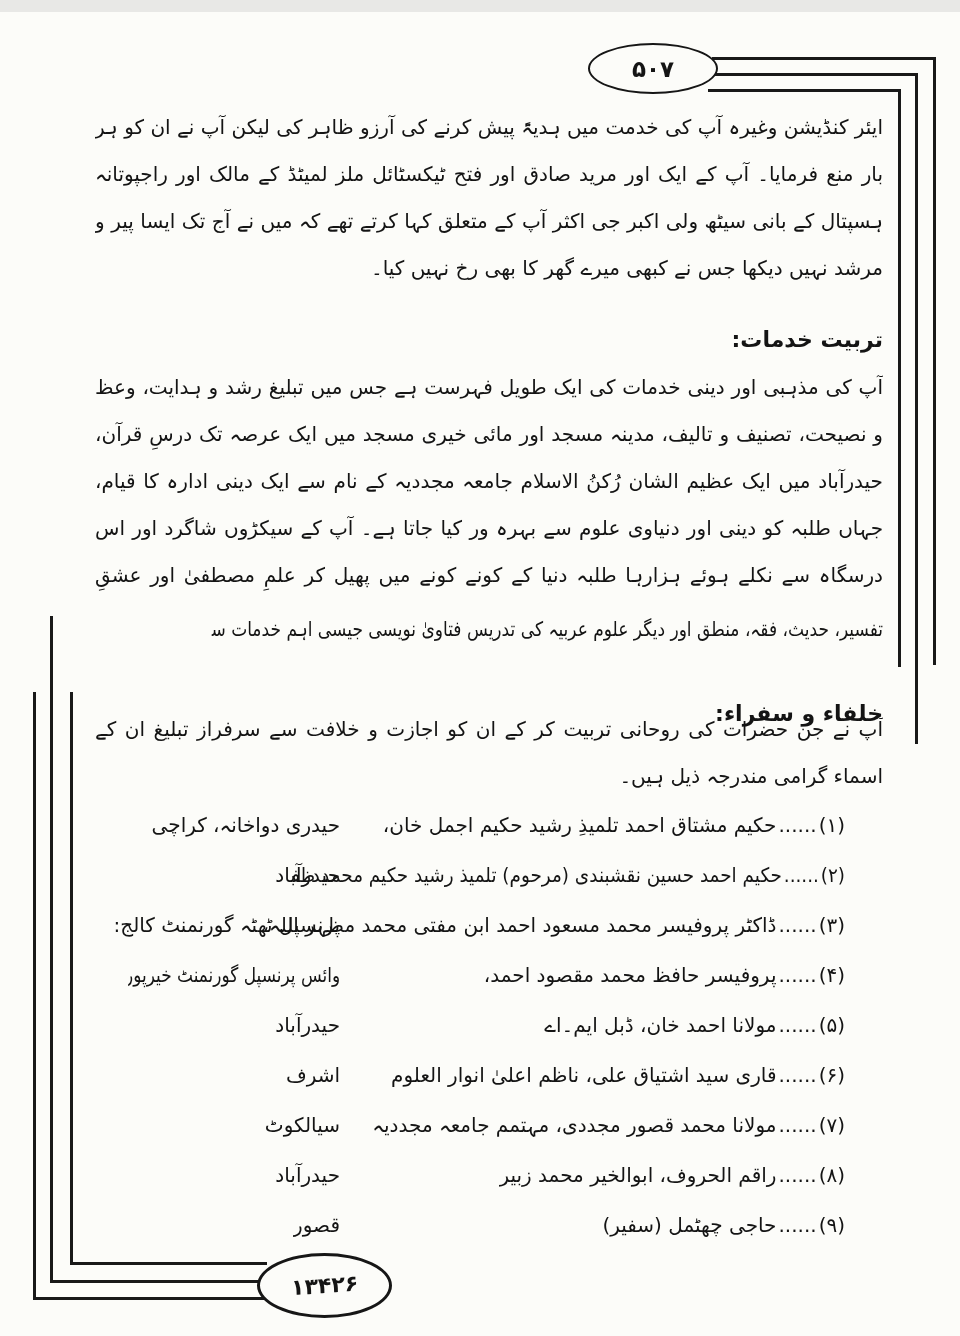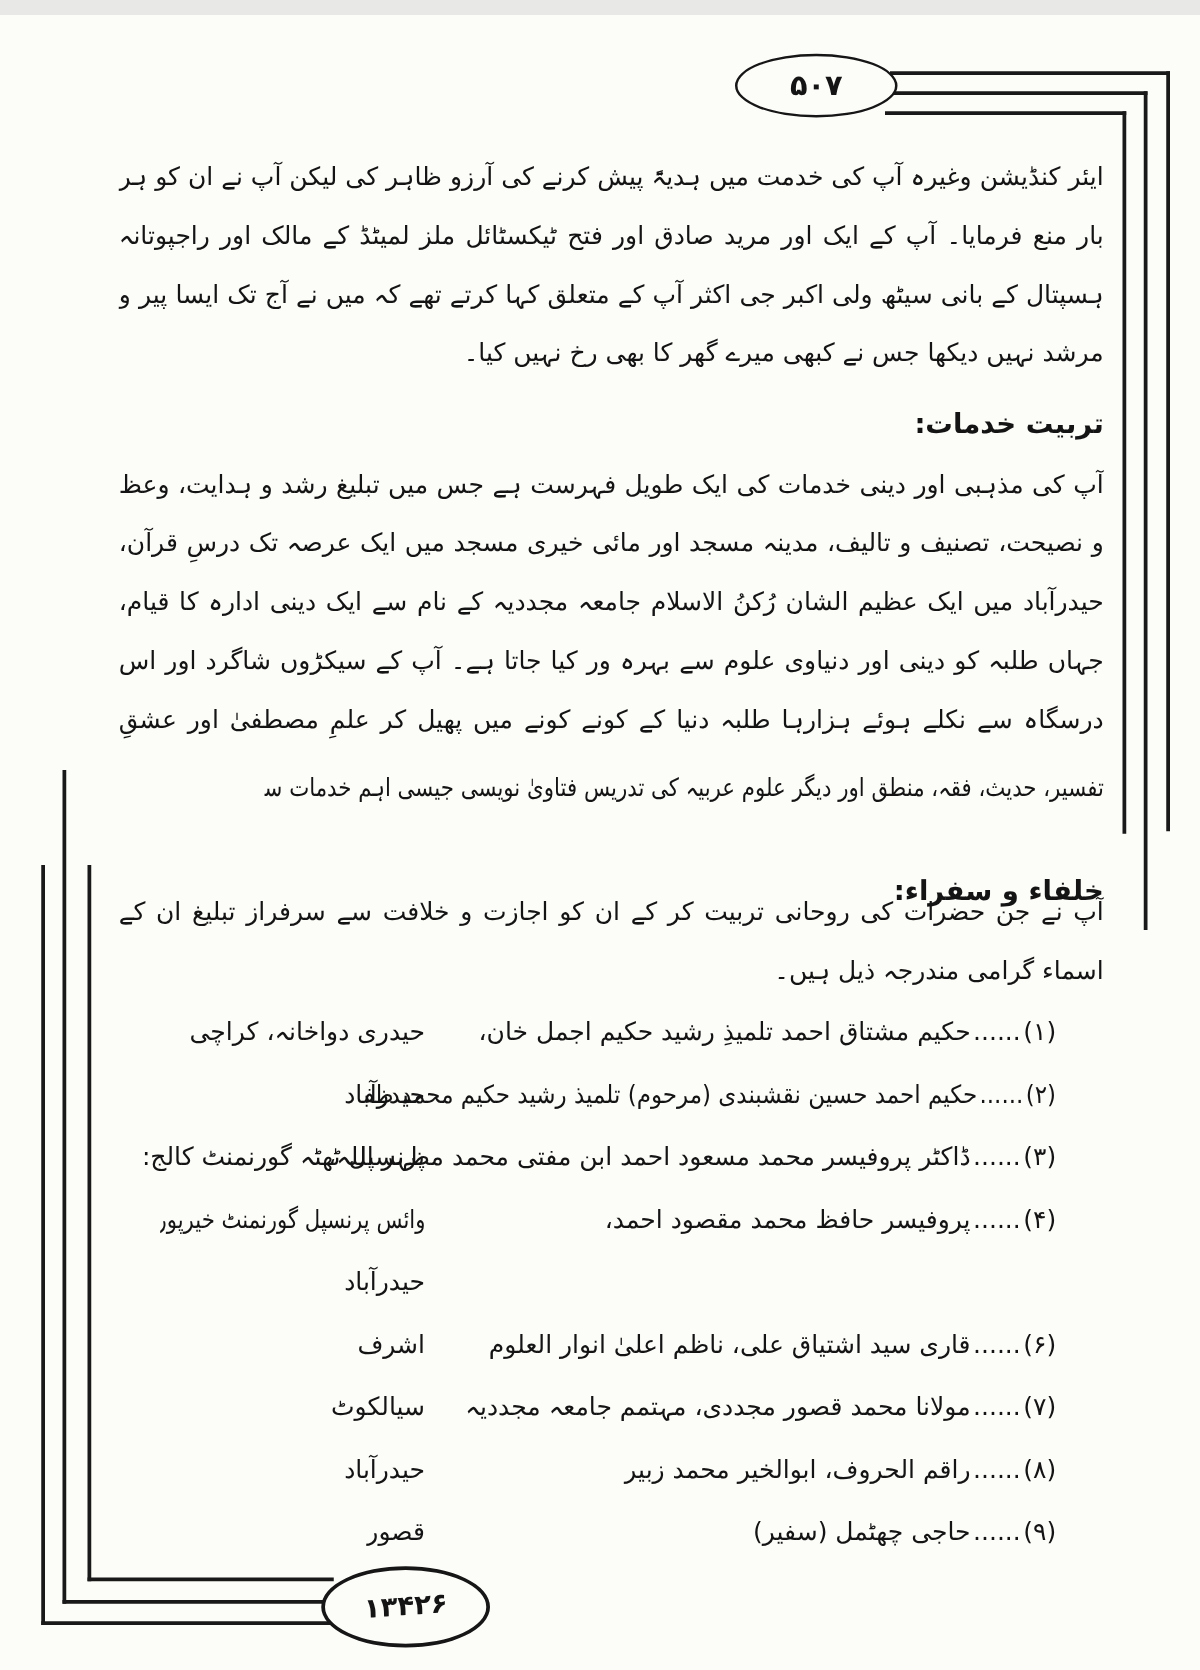--- a/index.html
+++ b/index.html
@@ -51,21 +51,21 @@
   <div class="ln" style="left:70px;top:1250px;width:197px;height:3px;"></div>
 
   <div class="oval oval-top">
     <span>۵۰۷</span>
   </div>
 
   <div class="oval oval-bottom">
     <span>۱۳۴۲۶</span>
   </div>
 
-  <div class="urdu" style="top:106px;height:198px;" lang="ur">ایئر کنڈیشن وغیرہ آپ کی خدمت میں ہدیۃً پیش کرنے کی آرزو ظاہر کی لیکن آپ نے ان کو ہر بار منع فرمایا۔ آپ کے ایک اور مرید صادق اور فتح ٹیکسٹائل ملز لمیٹڈ کے مالک اور راجپوتانہ ہسپتال کے بانی سیٹھ ولی اکبر جی اکثر آپ کے متعلق کہا کرتے تھے کہ میں نے آج تک ایسا پیر و مرشد نہیں دیکھا جس نے کبھی میرے گھر کا بھی رخ نہیں کیا۔</div>
+  <div class="urdu" style="top:92px;height:198px;" lang="ur">ایئر کنڈیشن وغیرہ آپ کی خدمت میں ہدیۃً پیش کرنے کی آرزو ظاہر کی لیکن آپ نے ان کو ہر بار منع فرمایا۔ آپ کے ایک اور مرید صادق اور فتح ٹیکسٹائل ملز لمیٹڈ کے مالک اور راجپوتانہ ہسپتال کے بانی سیٹھ ولی اکبر جی اکثر آپ کے متعلق کہا کرتے تھے کہ میں نے آج تک ایسا پیر و مرشد نہیں دیکھا جس نے کبھی میرے گھر کا بھی رخ نہیں کیا۔</div>
 
   <div class="heading" style="top:308px;" lang="ur">تربیت خدمات:</div>
 
   <div class="urdu" style="top:352px;height:238px;" lang="ur">آپ کی مذہبی اور دینی خدمات کی ایک طویل فہرست ہے جس میں تبلیغ رشد و ہدایت، وعظ و نصیحت، تصنیف و تالیف، مدینہ مسجد اور مائی خیری مسجد میں ایک عرصہ تک درسِ قرآن، حیدرآباد میں ایک عظیم الشان رُکنُ الاسلام جامعہ مجددیہ کے نام سے ایک دینی ادارہ کا قیام، جہاں طلبہ کو دینی اور دنیاوی علوم سے بہرہ ور کیا جاتا ہے۔ آپ کے سیکڑوں شاگرد اور اس درسگاہ سے نکلے ہوئے ہزارہا طلبہ دنیا کے کونے کونے میں پھیل کر علمِ مصطفیٰ اور عشقِ مصطفیٰ کی خوشبوئیں بکھیر رہے ہیں۔</div>
 
   <div class="urdu oneline fitline" style="top: 594px; height: 48px; transform: scaleX(0.851892); transform-origin: right center;" lang="ur">تفسیر، حدیث، فقہ، منطق اور دیگر علوم عربیہ کی تدریس فتاویٰ نویسی جیسی اہم خدمات سرِ فہرست ہیں۔</div>
 
   <div class="heading" style="top:682px;" lang="ur">خلفاء و سفراء:</div>
 
   <div class="urdu" style="top:694px;height:96px;" lang="ur">آپ نے جن حضرات کی روحانی تربیت کر کے ان کو اجازت و خلافت سے سرفراز تبلیغ ان کے اسماء گرامی مندرجہ ذیل ہیں۔</div>
@@ -86,20 +86,21 @@
       <span class="name-line fitline"><span>(۳)</span><span class="dots">......</span><span>ڈاکٹر پروفیسر محمد مسعود احمد ابن مفتی محمد مظہر اللہ،</span></span>
       <span class="city fitline">پرنسپل ٹھٹہ گورنمنٹ کالج:</span>
     </div>
 
     <div class="krow">
       <span class="name-line fitline"><span>(۴)</span><span class="dots">......</span><span>پروفیسر حافظ محمد مقصود احمد،</span></span>
       <span class="city fitline" style="transform: scaleX(0.847458); transform-origin: right center;">وائس پرنسپل گورنمنٹ خیرپور کالج</span>
     </div>
 
     <div class="krow">
+      <span class="name-line fitline"><span>(۵)</span><span class="dots">......</span><span>مولانا احمد خان، ڈبل ایم۔اے</span></span>
       <span class="city fitline">حیدرآباد</span>
     </div>
 
     <div class="krow">
       <span class="name-line fitline"><span>(۶)</span><span class="dots">......</span><span>قاری سید اشتیاق علی، ناظم اعلیٰ انوار العلوم</span></span>
       <span class="city fitline">اشرف</span>
     </div>
 
     <div class="krow">
       <span class="name-line fitline"><span>(۷)</span><span class="dots">......</span><span>مولانا محمد قصور مجددی، مہتمم جامعہ مجددیہ</span></span>

